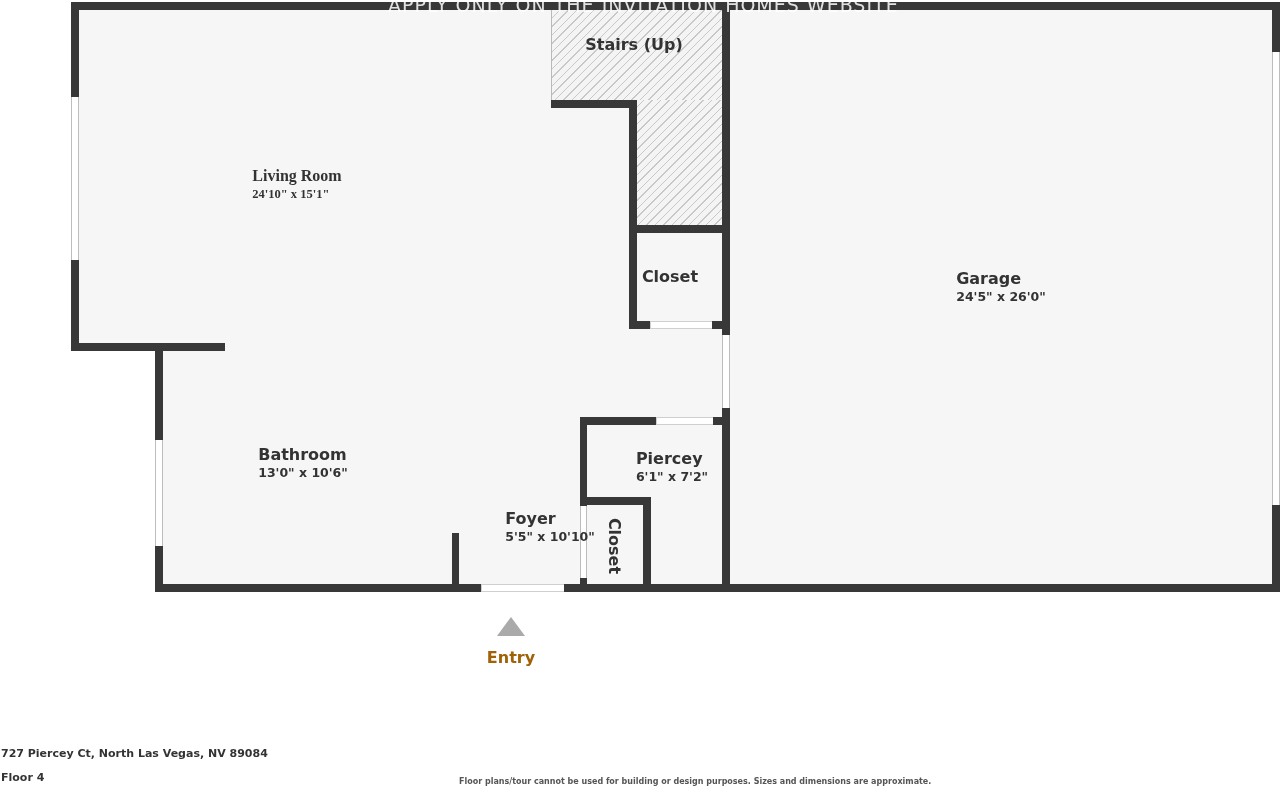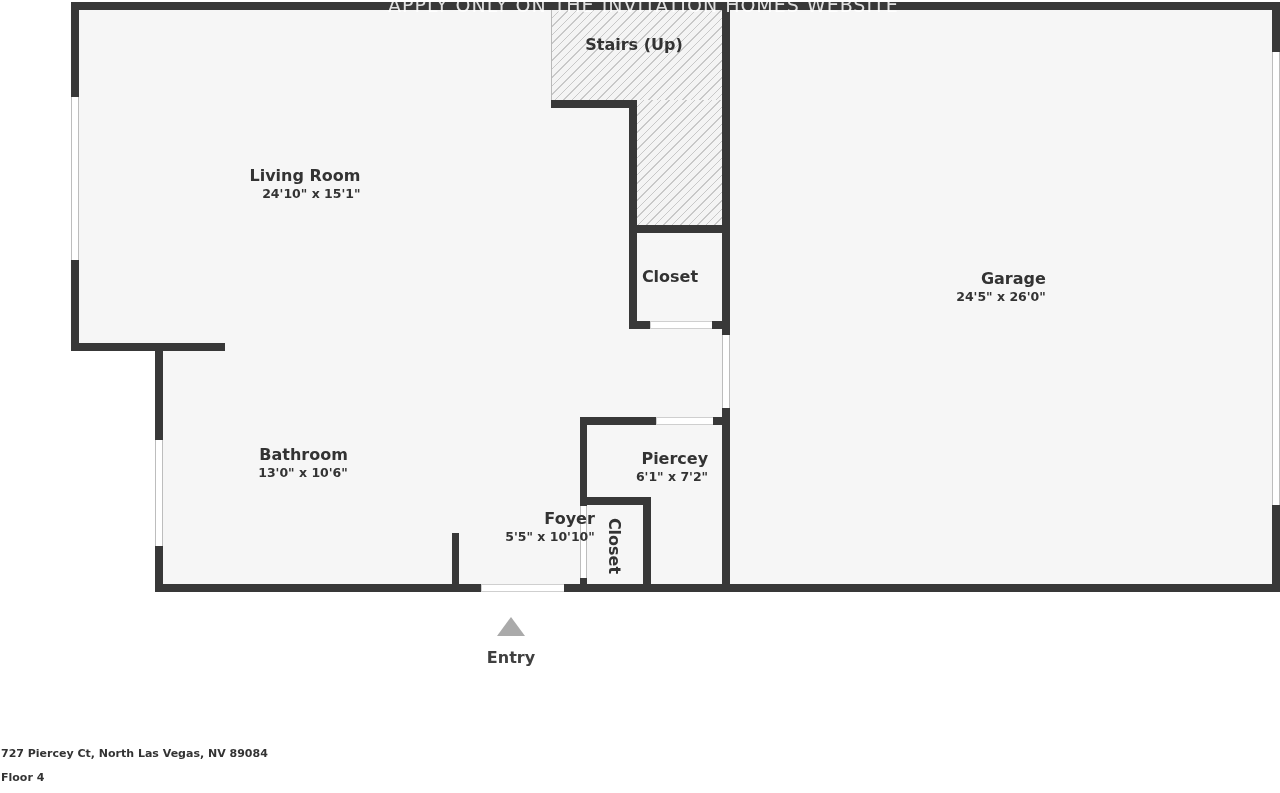--- a/index.html
+++ b/index.html
@@ -7,27 +7,27 @@
   .plan { position:absolute; left:0; top:0; width:1280px; height:793px; }
   .floor { position:absolute; background:#f6f6f6; }
   .stairs { position:absolute;
     background-color:#f4f4f4;
     background-image: repeating-linear-gradient(135deg, #c8c8c8 0px, #c8c8c8 1px, transparent 1px, transparent 6px);
   }
   .wall { position:absolute; background:#383838; }
   .thin { position:absolute; background:#b9b9b9; }
   .opening { position:absolute; background:#ffffff; border:1px solid #cfcfcf; box-sizing:border-box; }
   .window-v { position:absolute; background:#ffffff; border-left:1px solid #bdbdbd; border-right:1px solid #bdbdbd; box-sizing:border-box; }
-  .label { position:absolute; text-align:right; color:#333; transform:translateX(-50%); white-space:nowrap; }
+  .label { position:absolute; text-align:left; color:#333; transform:translateX(-50%); white-space:nowrap; }
   .label .name { font-size:16px; font-weight:bold; line-height:20px; display:block; }
   .label .dim { font-size:12.5px; font-weight:bold; line-height:16px; display:block; color:#333; }
   .watermark { position:absolute; left:388px; top:-6px; font-size:19px; color:rgba(255,255,255,0.85); letter-spacing:1px; white-space:nowrap; }
   .entry-tri { position:absolute; left:497px; top:617px; width:0; height:0;
     border-left:14px solid transparent; border-right:14px solid transparent; border-bottom:19px solid #aaaaaa; }
-  .entry-label { position:absolute; left:511px; top:648px; transform:translateX(-50%); font-size:16px; font-weight:bold; color:#404040; }
+  .entry-label { position:absolute; left:511px; top:648px; transform:translateX(-50%); font-size:16px; font-weight:bold; color:#a16207; }
   .footer-addr { position:absolute; left:1px; top:747px; font-size:11px; font-weight:bold; color:#333; }
   .footer-floor { position:absolute; left:1px; top:771px; font-size:11px; font-weight:bold; color:#333; }
   .disclaimer { position:absolute; left:459px; top:777px; font-size:8px; font-weight:bold; color:#555; white-space:nowrap; }
   .rot { position:absolute; left:614px; top:546px; transform:translate(-50%,-50%) rotate(90deg); font-size:16px; font-weight:bold; color:#333; white-space:nowrap; }
 </style>
 </head>
 <body>
 
 <div class="plan">
 
@@ -71,21 +71,21 @@
   <div class="wall" style="left:580px;top:417px;width:7px;height:90px;"></div>
   <div class="wall" style="left:580px;top:497px;width:71px;height:8px;"></div>
   <div class="wall" style="left:643px;top:497px;width:8px;height:95px;"></div>
   <div class="window-v" style="left:580px;top:506px;width:7px;height:74px;"></div>
   <div class="wall" style="left:580px;top:578px;width:7px;height:8px;"></div>
 
   <div class="wall" style="left:452px;top:533px;width:7px;height:58px;"></div>
 
   <div class="watermark">APPLY ONLY ON THE INVITATION HOMES WEBSITE</div>
 
-  <div class="label" style="left:305px;top:166px;">
+  <div class="label" style="left:297px;top:166px;font-family:Liberation Serif, serif;">
     <span class="name">Living Room</span>
     <span class="dim">24'10" x 15'1"</span>
   </div>
   <div class="label" style="left:634px;top:35px;">
     <span class="name">Stairs (Up)</span>
   </div>
   <div class="label" style="left:670px;top:267px;">
     <span class="name">Closet</span>
   </div>
   <div class="label" style="left:1001px;top:269px;">
@@ -104,13 +104,14 @@
     <span class="name">Foyer</span>
     <span class="dim">5'5" x 10'10"</span>
   </div>
   <div class="rot">Closet</div>
 
   <div class="entry-tri"></div>
   <div class="entry-label">Entry</div>
 
   <div class="footer-addr">727 Piercey Ct, North Las Vegas, NV 89084</div>
   <div class="footer-floor">Floor 4</div>
+  <div class="disclaimer">Floor plans/tour cannot be used for building or design purposes. Sizes and dimensions are approximate.</div>
 </div>
 
 </body></html>

